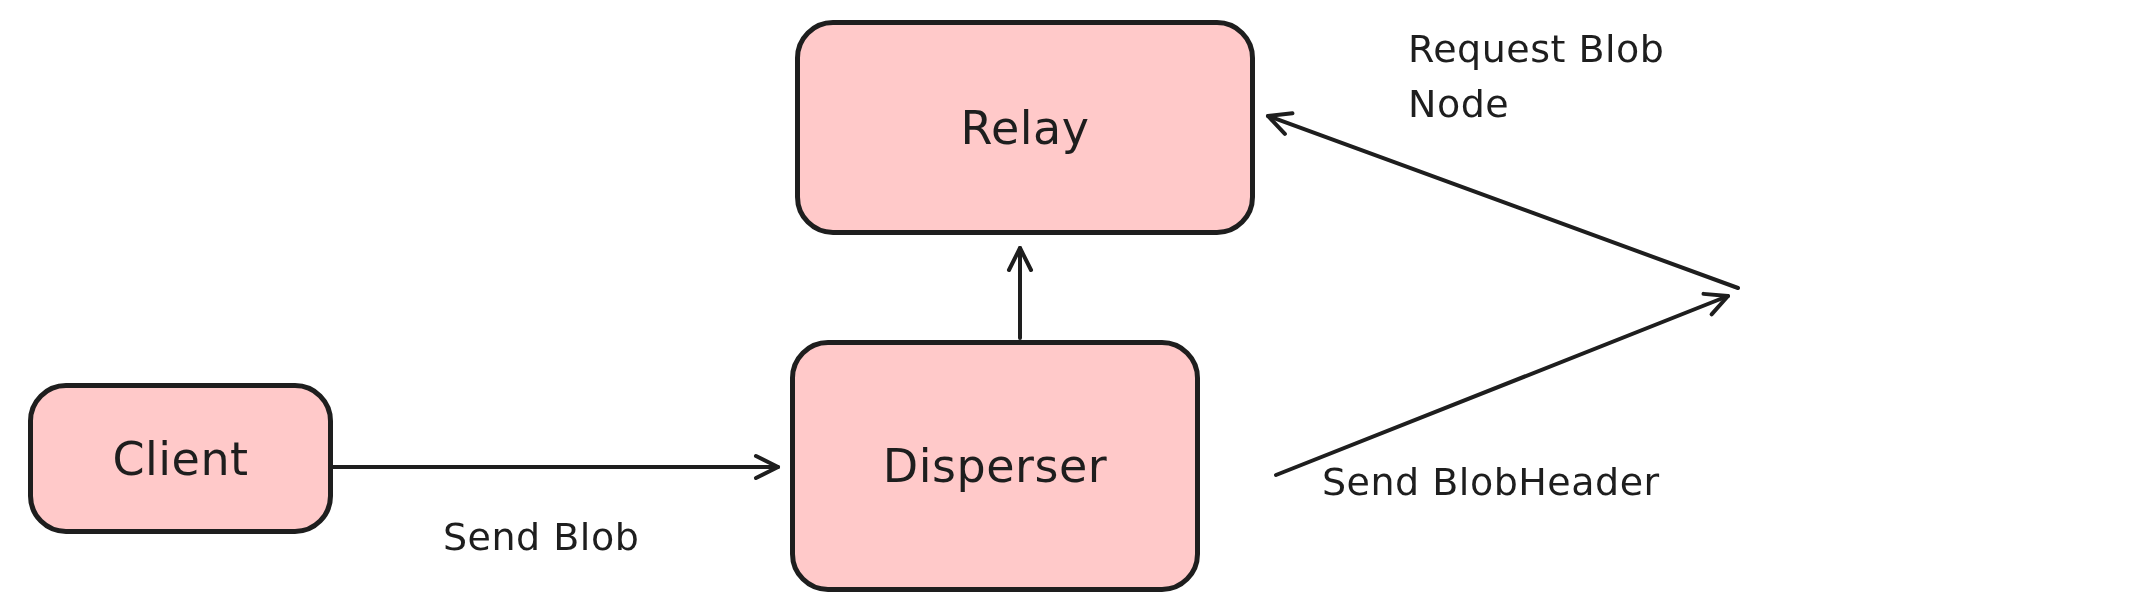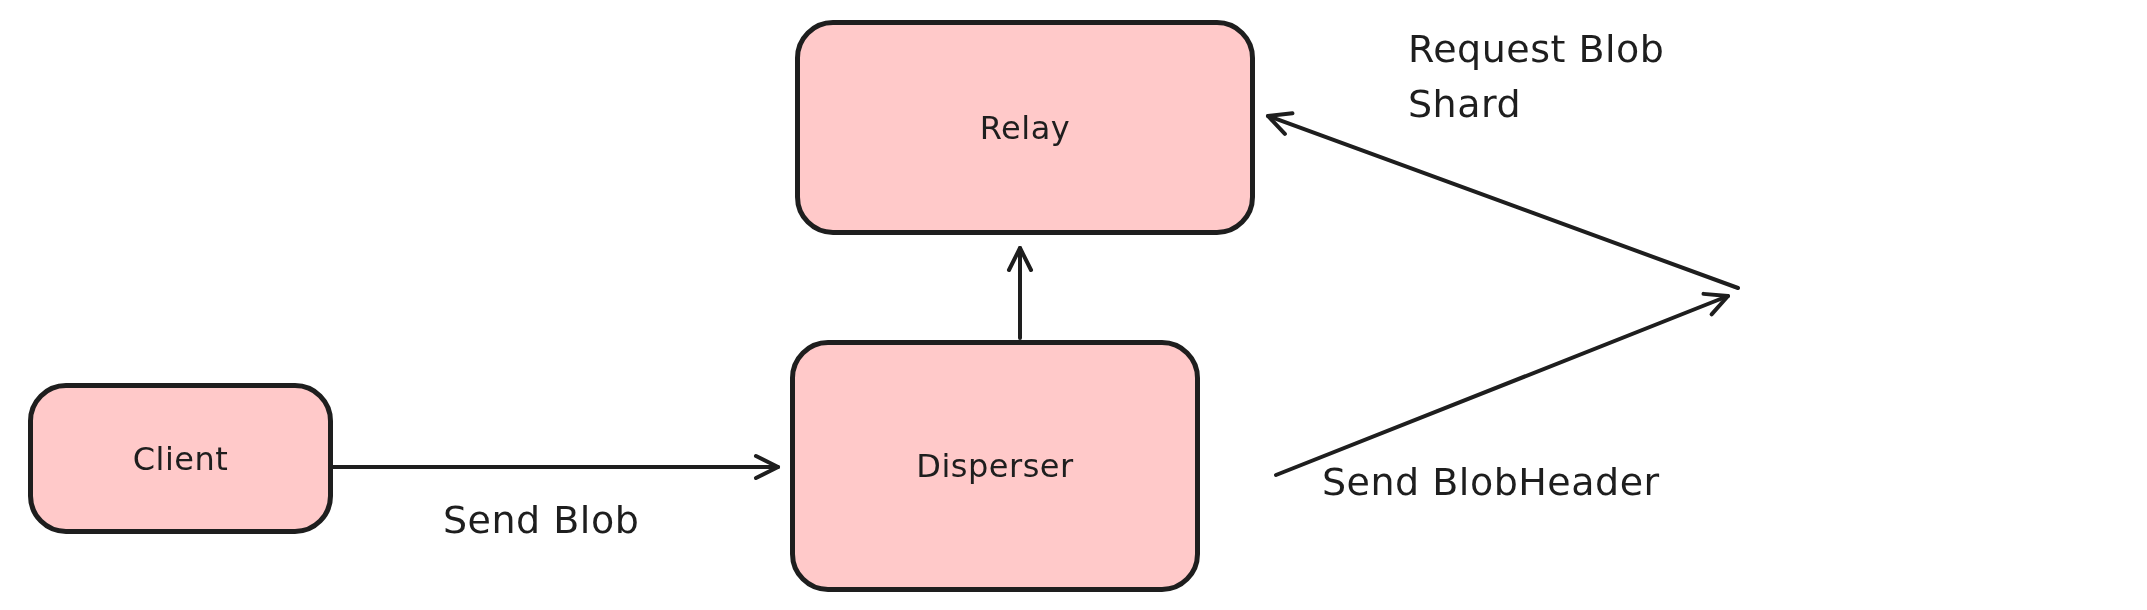--- a/index.html
+++ b/index.html
@@ -40,37 +40,37 @@
     fill:none;
   }
   .node{
     position:absolute;
     background:var(--node-fill);
     border:5px solid var(--stroke);
     border-radius:38px;
     display:flex;
     align-items:center;
     justify-content:center;
-    font-size:32px;
+    font-size:46px;
     letter-spacing:0.5px;
     text-align:center;
   }
   .node-client{   left:28px;   top:383px; width:305px; height:151px; }
   .node-disperser{left:790px;  top:340px; width:410px; height:252px; }
   .node-relay{    left:795px;  top:20px;  width:460px; height:215px; }
   .node-validator{left:1740px; top:165px; width:378px; height:262px; }
 
   .edge-label{
     position:absolute;
     font-size:38px;
     line-height:1.45;
     letter-spacing:0.5px;
     white-space:pre-line;
   }
-  .label-send-blob{      left:443px;  top:493px;text-align:center; }
+  .label-send-blob{      left:443px;  top:510px;text-align:center; }
   .label-send-blobheader{left:1322px; top:455px; }
   .label-request-blob{   left:1408px; top:22px;  width:270px; }
 </style>
 </head>
 <body>
 
 <div class="canvas">
 
   <svg class="edges" viewBox="0 0 2147 610" aria-hidden="true">
     <defs>
@@ -98,15 +98,15 @@
 
   <div class="node node-relay">
     <span>Relay</span>
   </div>
 
 
   <div class="edge-label label-send-blob">Send Blob</div>
 
   <div class="edge-label label-send-blobheader">Send BlobHeader</div>
 
-  <div class="edge-label label-request-blob">Request Blob Shard</div>
+  <div class="edge-label label-request-blob">Request Blob Node</div>
 
 </div>
 
 </body></html>

